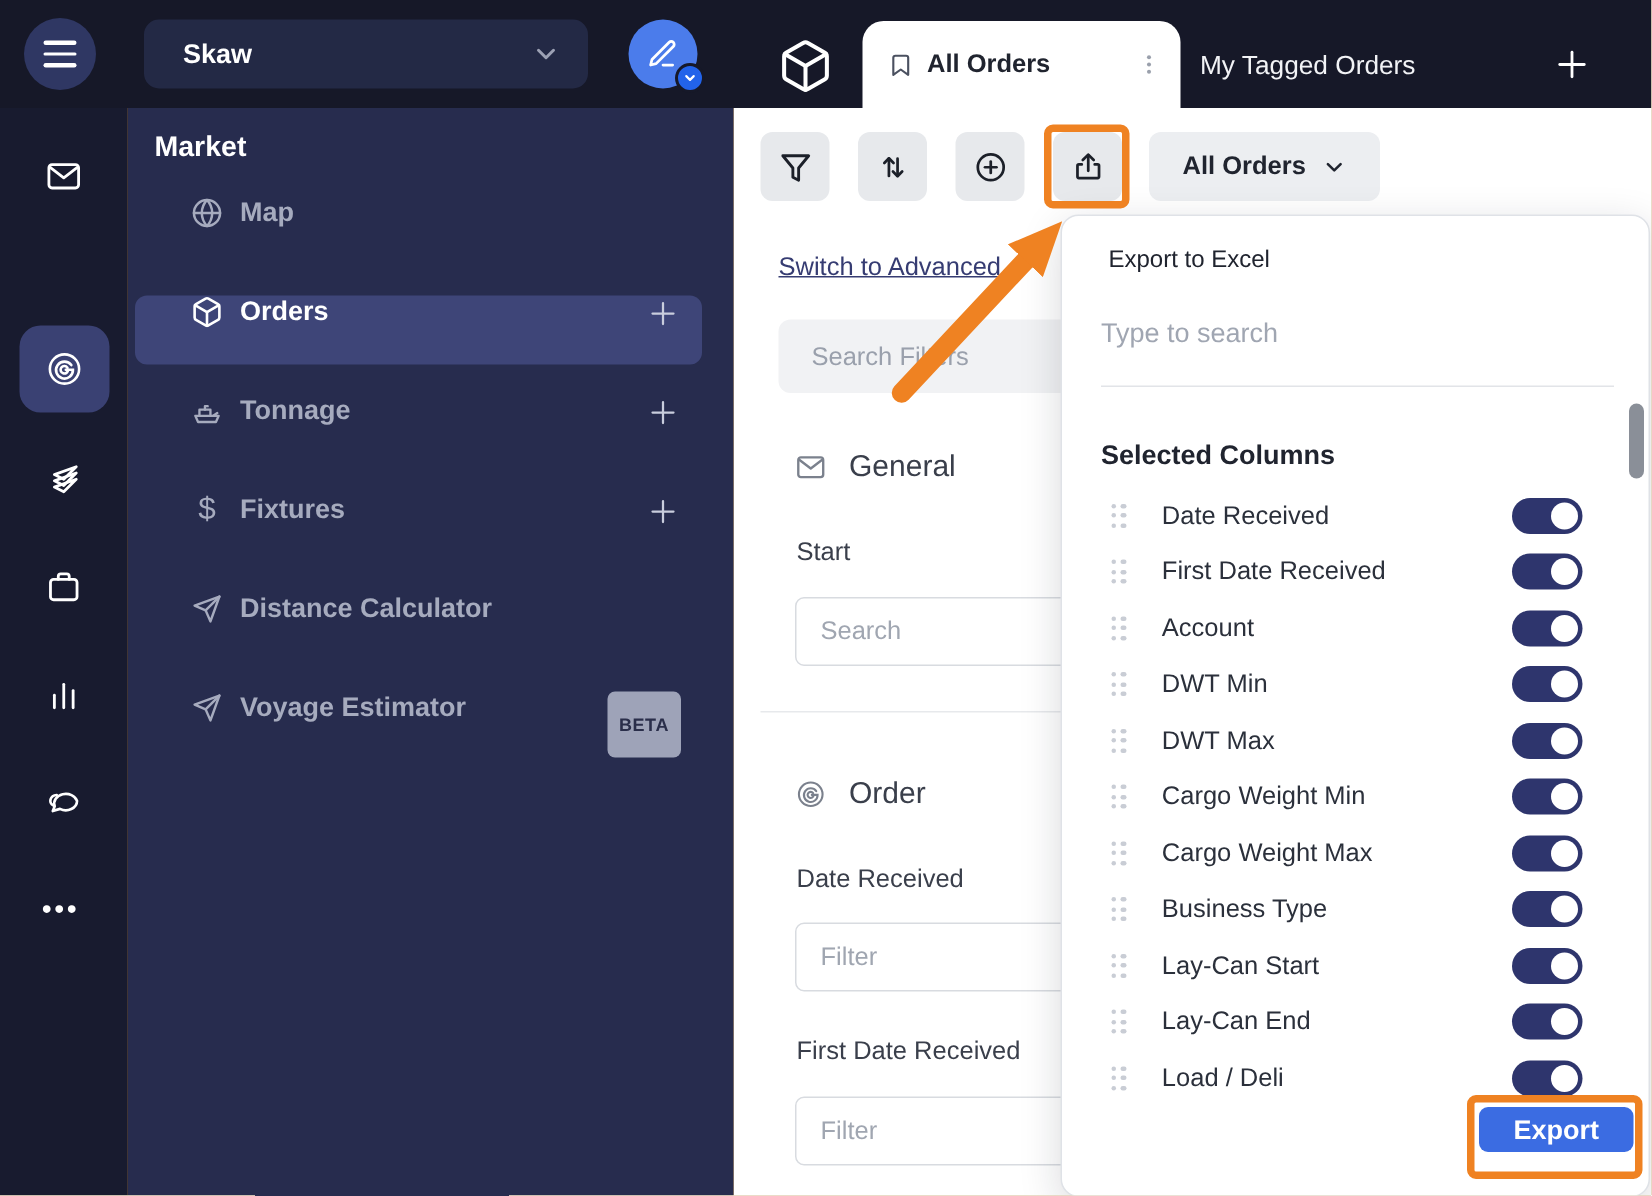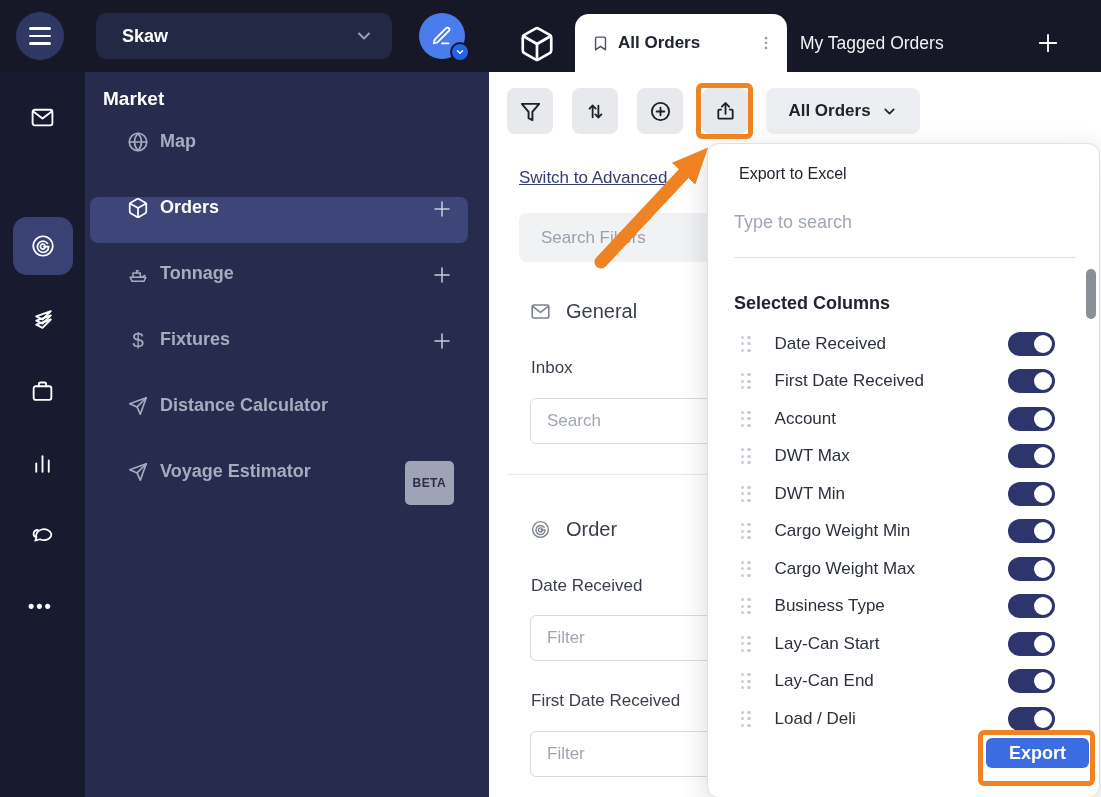--- a/index.html
+++ b/index.html
@@ -313,21 +313,21 @@
 
     <input class="search-filters" type="text" placeholder="Search Filters" style="">
 
     <div class="fsec-head" style="top:228px">
       <svg class="fic" viewBox="0 0 24 24" fill="none" stroke="currentColor" stroke-width="1.8" stroke-linecap="round" stroke-linejoin="round">
           <rect x="2.5" y="4.5" width="19" height="15" rx="2"></rect>
           <polyline points="3.5 6.5 12 13 20.5 6.5"></polyline>
         </svg>
       <span class="ftitle">General</span>
     </div>
-    <div class="flabel" style="top:286px">Inbox</div>
+    <div class="flabel" style="top:286px">Start</div>
     <input class="finput" style="top: 326px;" type="text" placeholder="Search">
 
     <div class="fdivider"></div>
 
     <div class="fsec-head" style="top:446px">
       <svg class="fic" viewBox="0 0 24 24" fill="none" stroke="currentColor" stroke-width="1.6" stroke-linecap="round">
           <circle cx="12" cy="12" r="9"></circle>
           <path d="M16.2 9.6a5.2 5.2 0 1 0 1 2.9h-4.4"></path>
           <path d="M13.8 11.2a2.3 2.3 0 1 0 .4 1.3"></path>
         </svg>
@@ -392,36 +392,36 @@
 
     <div class="col-row">
       <span class="drag-dots">
             <i></i>
             <i></i>
             <i></i>
             <i></i>
             <i></i>
             <i></i>
           </span>
+      <span class="col-label">DWT Min</span>
+      <span class="toggle">
+            <span class="knob"></span>
+          </span>
+    </div>
+
+    <div class="col-row">
+      <span class="drag-dots">
+            <i></i>
+            <i></i>
+            <i></i>
+            <i></i>
+            <i></i>
+            <i></i>
+          </span>
       <span class="col-label">DWT Max</span>
-      <span class="toggle">
-            <span class="knob"></span>
-          </span>
-    </div>
-
-    <div class="col-row">
-      <span class="drag-dots">
-            <i></i>
-            <i></i>
-            <i></i>
-            <i></i>
-            <i></i>
-            <i></i>
-          </span>
-      <span class="col-label">DWT Min</span>
       <span class="toggle">
             <span class="knob"></span>
           </span>
     </div>
 
     <div class="col-row">
       <span class="drag-dots">
             <i></i>
             <i></i>
             <i></i>

